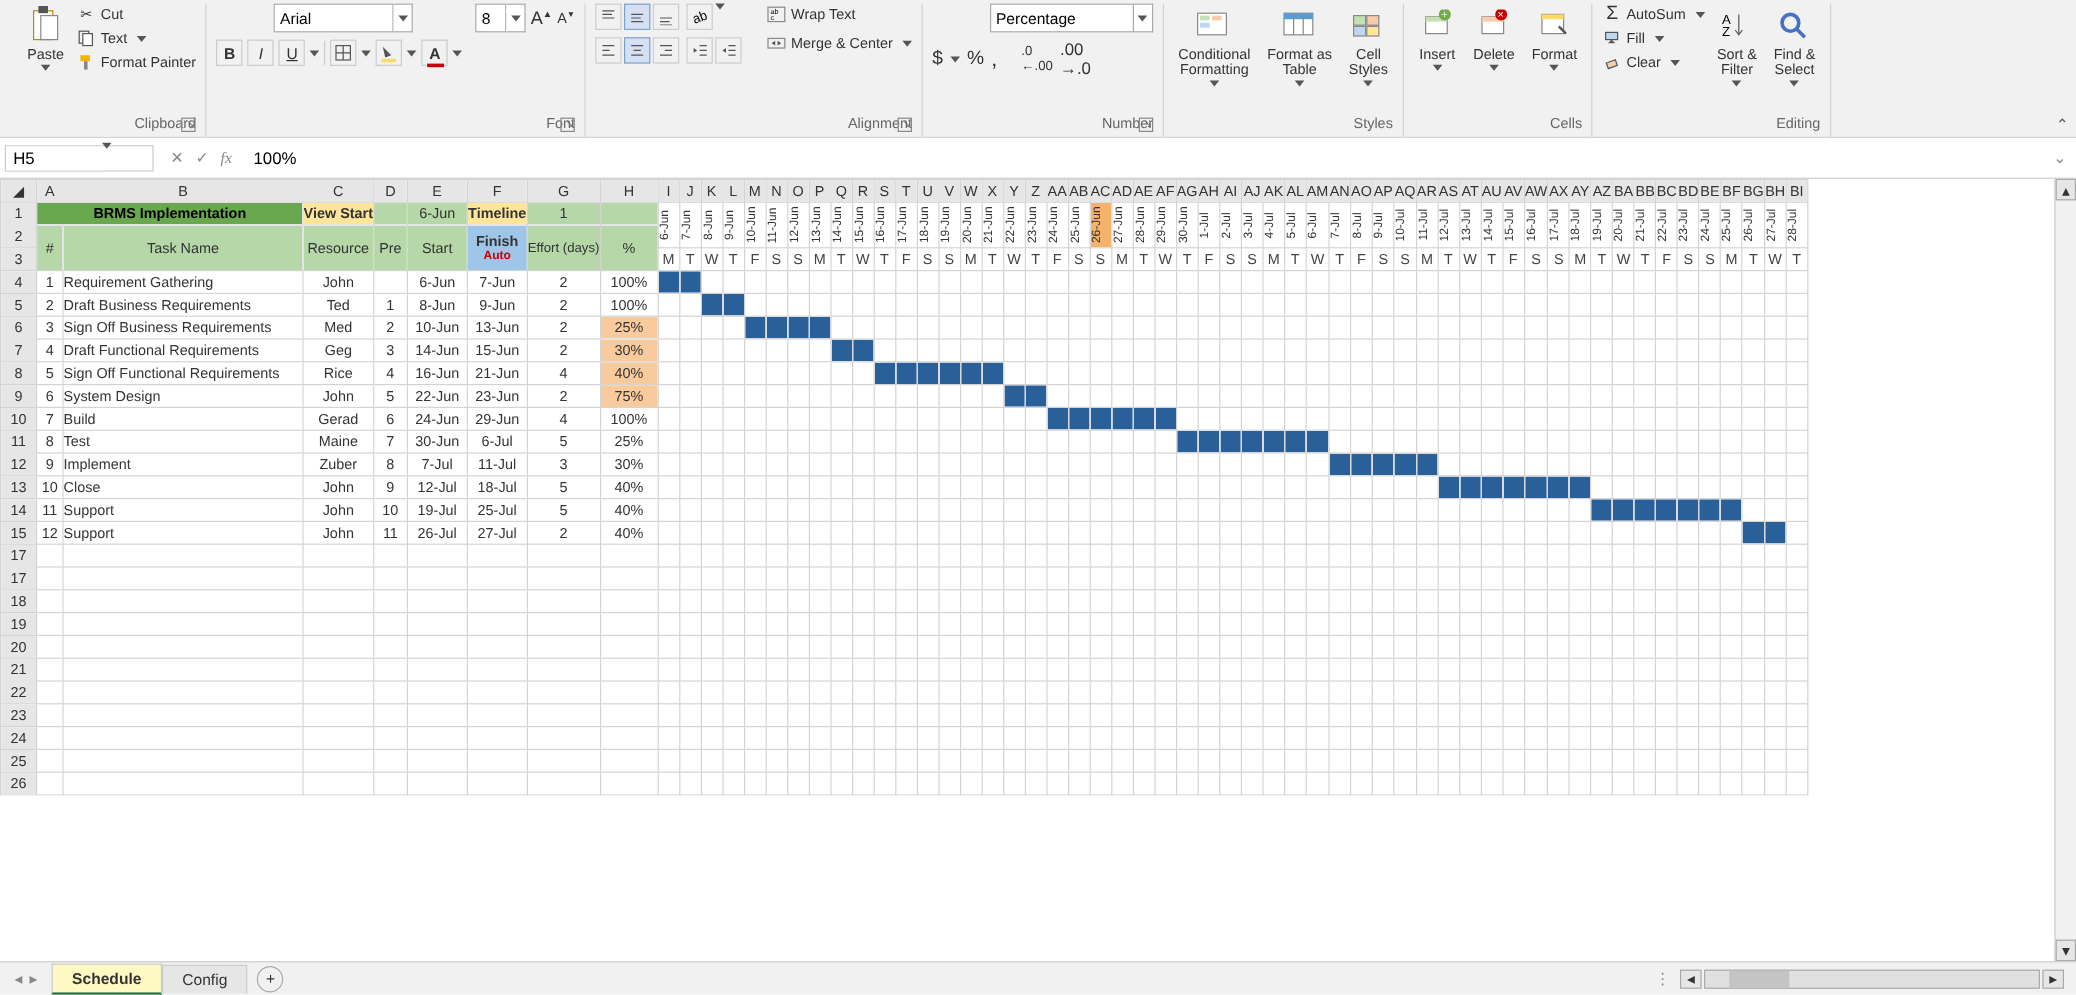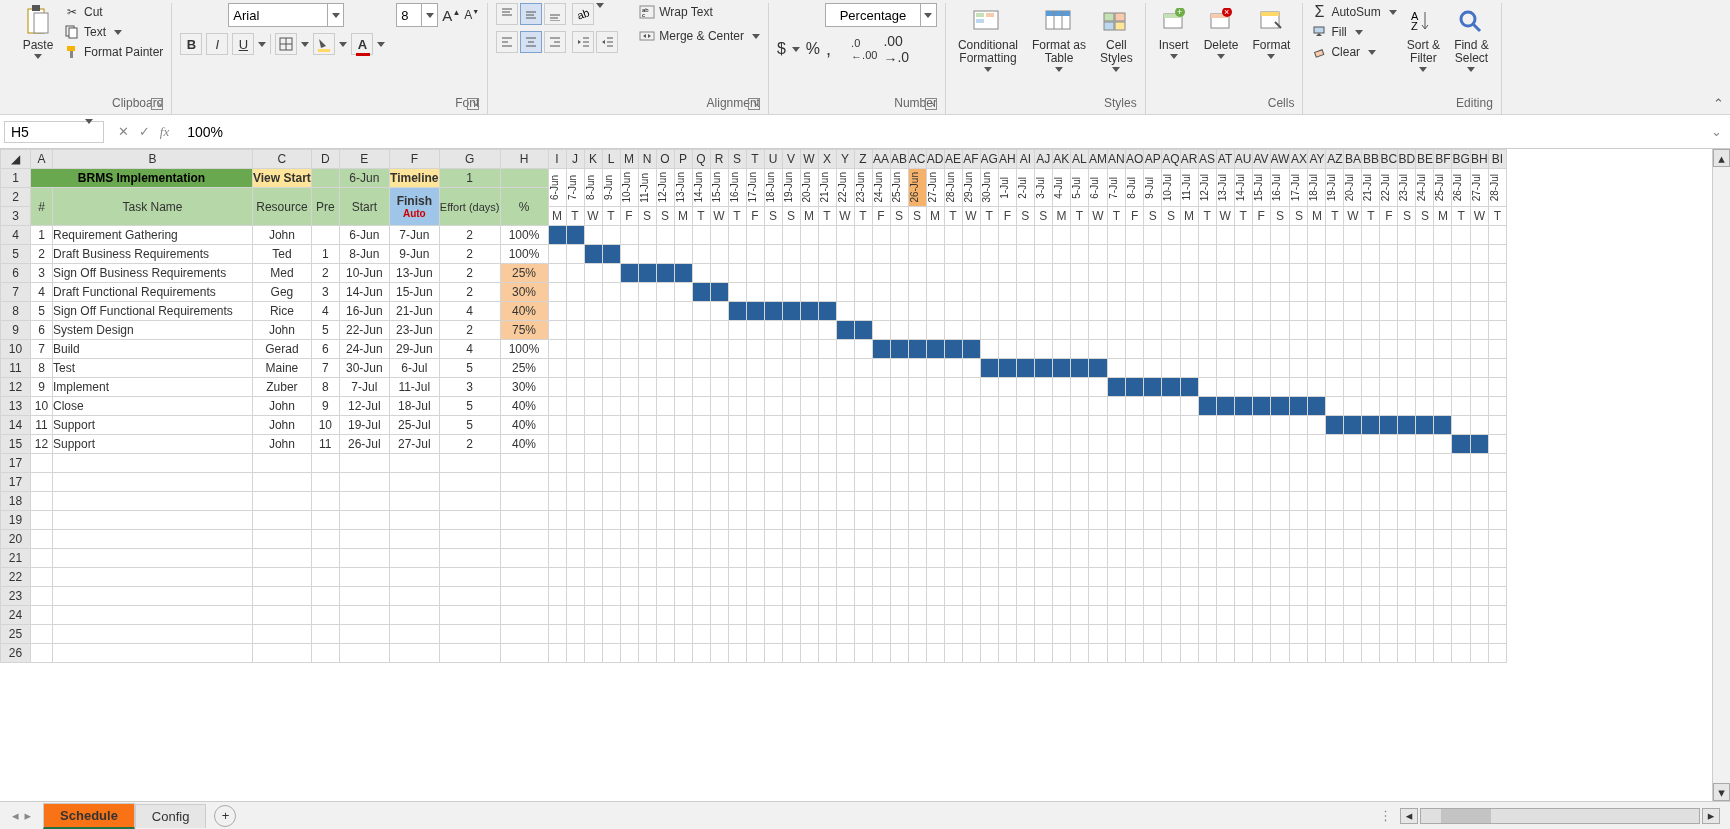--- a/index.html
+++ b/index.html
@@ -17,21 +17,21 @@
 .smitem{display:flex;align-items:center;gap:4px;font-size:12px;padding:1px 0;cursor:pointer;}
 .smitem .ic{width:16px;height:16px;display:flex;align-items:center;justify-content:center;}
 .fcombo{display:flex;align-items:center;margin-left:48px;}
 .fcombo input{border:1px solid #aaa;height:24px;padding:0 4px;font-size:13px;background:#fff;}
 .fcombo .dd{width:16px;height:24px;border:1px solid #aaa;border-left:none;background:#fff;display:flex;align-items:center;justify-content:center;}
 .tri{width:0;height:0;border-left:4px solid transparent;border-right:4px solid transparent;border-top:5px solid #555;}
 .sq{width:22px;height:22px;border:1px solid #ccc;display:flex;align-items:center;justify-content:center;cursor:pointer;}
 .sq.sel{background:#d5e1f2;border-color:#7da2ce;}
 
 .fxbar{display:flex;align-items:center;border-bottom:1px solid #ccc;height:34px;}
-.namebox{width:100px;border:1px solid #ccc;margin:4px;display:flex;align-items:center;}
+.namebox{width:124px;border:1px solid #ccc;margin:4px;display:flex;align-items:center;}
 .namebox input{border:none;width:80px;padding:2px 6px;font-size:14px;}
 .fxctrls{display:flex;align-items:center;gap:10px;padding:0 10px;color:#888;}
 .fxlabel{font-style:italic;font-family:"Times New Roman",serif;}
 .fxinput{flex:1;border:none;padding:4px 8px;font-size:14px;}
 
 .sheet{position:relative;overflow:hidden;}
 table.grid{border-collapse:collapse;table-layout:fixed;}
 table.grid th,table.grid td{border:1px solid #d4d4d4;font-size:12px;padding:0;height:19px;overflow:hidden;white-space:nowrap;}
 table.grid th{background:#e6e6e6;color:#333;font-weight:normal;text-align:center;position:relative;}
 table.grid th.rowh{width:30px;}
@@ -46,21 +46,21 @@
 .pct-norm{text-align:center;}
 .tcell{padding-left:4px;}
 .ccell{text-align:center;}
 .bar{background:#2a6099;width:100%;height:100%;}
 .rot{writing-mode:vertical-rl;transform:rotate(180deg);font-size:10px;text-align:center;padding:1px 0;}
 .dowrow td{font-size:10px;text-align:center;color:#444;}
 
 .tabs{position:absolute;bottom:0;left:0;right:0;height:28px;border-top:1px solid #ccc;background:#f1f1f1;display:flex;align-items:center;}
 .tabnav{display:flex;gap:6px;padding:0 12px;color:#888;}
 .tab{padding:4px 16px;border:1px solid #ccc;border-bottom:none;background:#e6e6e6;font-size:13px;cursor:pointer;}
-.tab.active{background:#f97316;font-weight:bold;border-bottom:2px solid #217346;}
+.tab.active{background:#fef9c3;font-weight:bold;border-bottom:2px solid #217346;}
 .newtab{width:22px;height:22px;border:1px solid #aaa;border-radius:11px;display:flex;align-items:center;justify-content:center;margin-left:8px;cursor:pointer;}
 .hscroll{margin-left:auto;display:flex;align-items:center;gap:2px;padding-right:10px;}
 .hscroll .track{width:280px;height:16px;background:#e0e0e0;border:1px solid #aaa;position:relative;}
 .hscroll .thumb{position:absolute;left:20px;width:50px;top:0;bottom:0;background:#c4c4c4;}
 .sbtn{width:18px;height:16px;border:1px solid #aaa;background:#e6e6e6;display:flex;align-items:center;justify-content:center;}
 .collapse{position:absolute;right:6px;top:96px;color:#666;cursor:pointer;}
 .vsb{position:absolute;right:0;top:149px;bottom:28px;width:18px;background:#f1f1f1;border-left:1px solid #ccc;}
 .vsb .up,.vsb .dn{height:18px;border:1px solid #aaa;background:#e6e6e6;display:flex;align-items:center;justify-content:center;}
 .vsb .dn{position:absolute;bottom:0;left:0;right:0;}
 svg{display:block;}
@@ -267,21 +267,21 @@
             <span class="tri" style="margin-left:4px"></span>
           </div>
       </div>
     </div>
     <div class="rgroup-label"><span>Alignment</span><span class="launcher">↘</span></div>
   </div>
 
   <div class="rgroup">
     <div class="rgroup-body" style="flex-direction:column;gap:6px">
       <div class="fcombo">
-          <input style="width: 96px; text-align: center;" value="Percentage">
+          <input style="width: 120px;" value="Percentage">
           <span class="dd">
             <span class="tri"></span>
           </span>
         </div>
       <div style="display:flex;gap:6px;align-items:center">
         <span style="font-size:16px;cursor:pointer">$</span>
           <span class="tri"></span>
         <span style="font-size:16px;cursor:pointer">%</span>
         <span style="font-size:18px;cursor:pointer">,</span>
         <span style="width:8px"></span>

